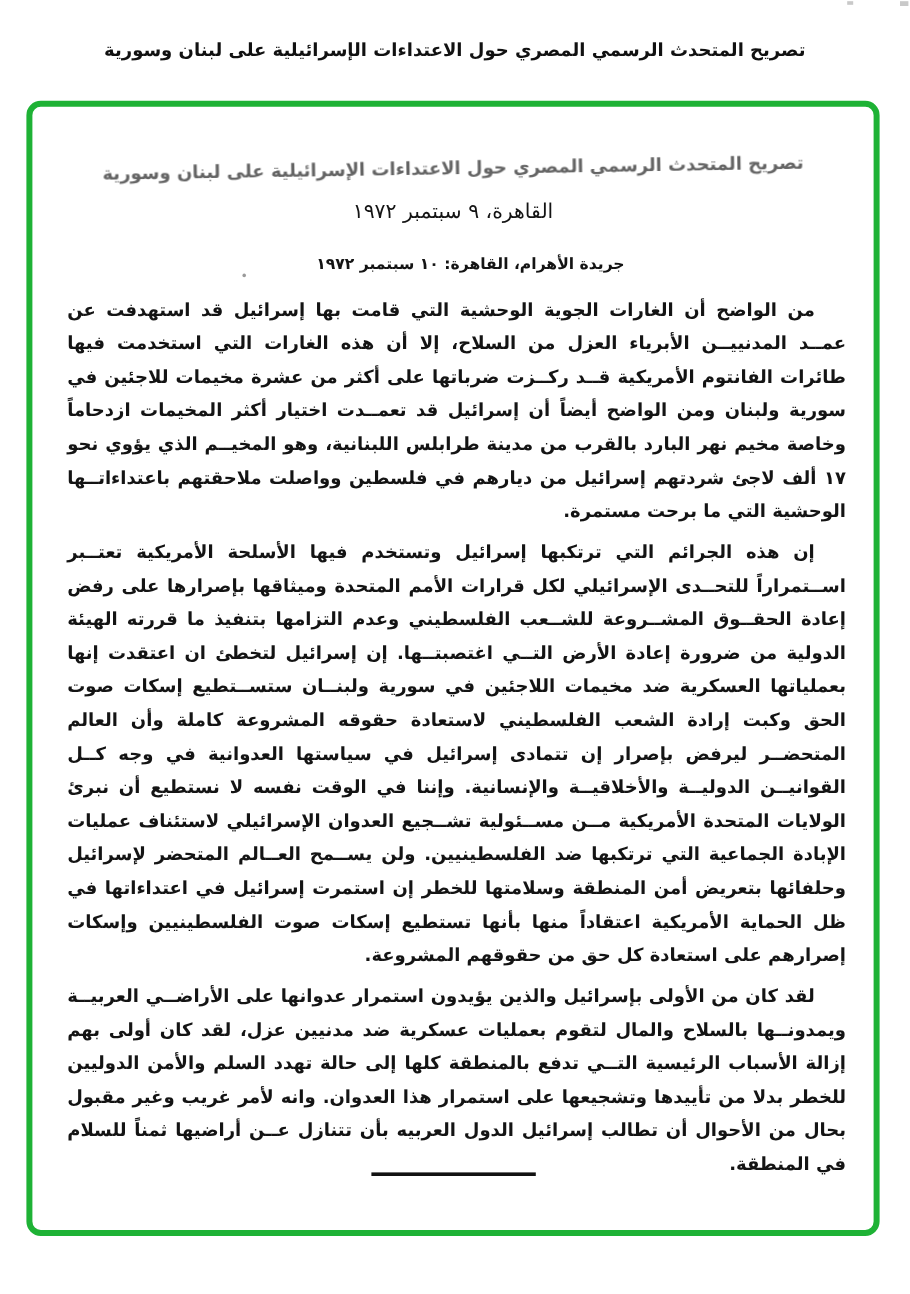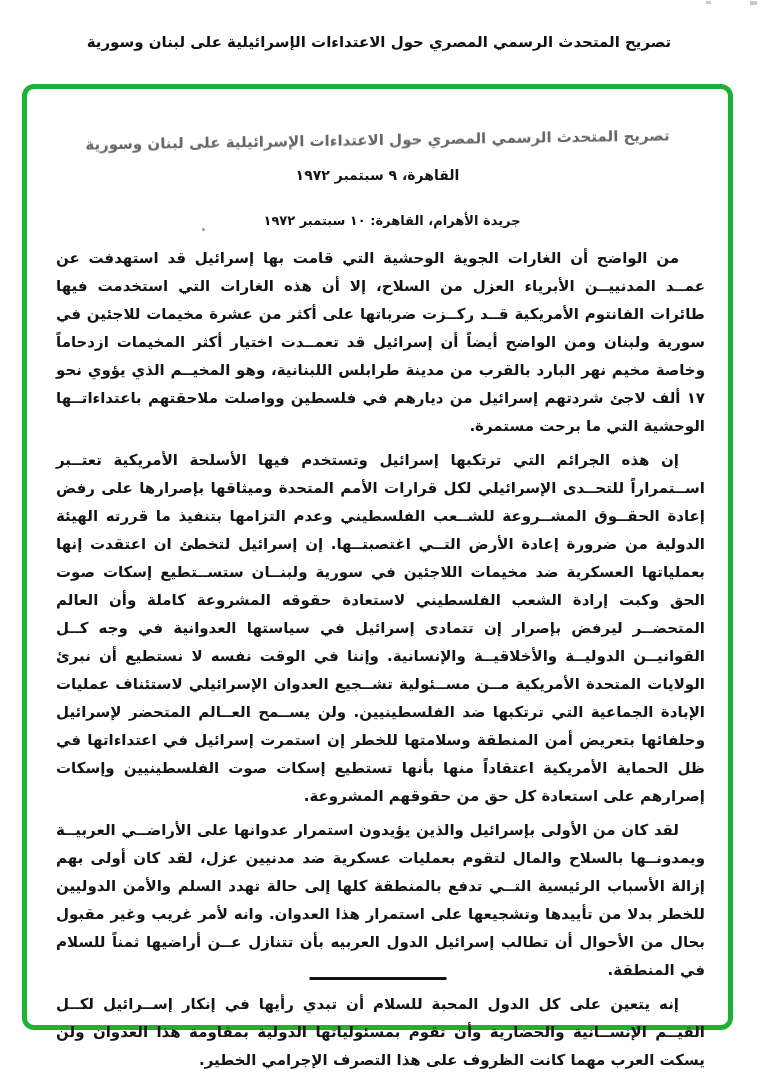--- a/index.html
+++ b/index.html
@@ -28,21 +28,21 @@
     position:absolute;top:42px;left:10px;right:10px;
     direction:rtl;text-align:center;
     font-size:15px;font-weight:700;color:#4A4A4A;
     transform:rotate(-0.9deg);
     filter:blur(0.3px);
     opacity:0.85;
   }
   .dateline{
     position:absolute;top:78px;left:0;right:0;
     direction:rtl;text-align:center;
-    font-size:14px;font-weight:700;color:#141414;
+    font-size:17px;font-weight:400;color:#141414;
   }
   .source-line{
     position:absolute;top:124px;left:0;right:0;
     direction:rtl;text-align:center;
     font-size:13px;font-weight:700;color:#141414;padding-left:29px;
   }
   .doc-body{
     position:absolute;top:155px;left:29px;right:23px;
     direction:rtl;
     text-align:justify;
@@ -78,21 +78,20 @@
     <div class="doc-title">تصريح المتحدث الرسمي المصري حول الاعتداءات الإسرائيلية على لبنان وسورية</div>
 
     <div class="dateline">القاهرة، ٩ سبتمبر ١٩٧٢</div>
 
     <div class="source-line">جريدة الأهرام، القاهرة: ١٠ سبتمبر ١٩٧٢</div>
 
     <div class="doc-body">
       <p>من الواضح أن الغارات الجوية الوحشية التي قامت بها إسرائيل قد استهدفت عن عمــد المدنييــن الأبرياء العزل من السلاح، إلا أن هذه الغارات التي استخدمت فيها طائرات الفانتوم الأمريكية قــد ركــزت ضرباتها على أكثر من عشرة مخيمات للاجئين في سورية ولبنان ومن الواضح أيضاً أن إسرائيل قد تعمــدت اختيار أكثر المخيمات ازدحاماً وخاصة مخيم نهر البارد بالقرب من مدينة طرابلس اللبنانية، وهو المخيــم الذي يؤوي نحو ١٧ ألف لاجئ شردتهم إسرائيل من ديارهم في فلسطين وواصلت ملاحقتهم باعتداءاتــها الوحشية التي ما برحت مستمرة.</p>
       <p>إن هذه الجرائم التي ترتكبها إسرائيل وتستخدم فيها الأسلحة الأمريكية تعتــبر اســتمراراً للتحــدى الإسرائيلي لكل قرارات الأمم المتحدة وميثاقها بإصرارها على رفض إعادة الحقــوق المشــروعة للشــعب الفلسطيني وعدم التزامها بتنفيذ ما قررته الهيئة الدولية من ضرورة إعادة الأرض التــي اغتصبتــها. إن إسرائيل لتخطئ ان اعتقدت إنها بعملياتها العسكرية ضد مخيمات اللاجئين في سورية ولبنــان ستســتطيع إسكات صوت الحق وكبت إرادة الشعب الفلسطيني لاستعادة حقوقه المشروعة كاملة وأن العالم المتحضــر ليرفض بإصرار إن تتمادى إسرائيل في سياستها العدوانية في وجه كــل القوانيــن الدوليــة والأخلاقيــة والإنسانية. وإننا في الوقت نفسه لا نستطيع أن نبرئ الولايات المتحدة الأمريكية مــن مســئولية تشــجيع العدوان الإسرائيلي لاستئناف عمليات الإبادة الجماعية التي ترتكبها ضد الفلسطينيين. ولن يســمح العــالم المتحضر لإسرائيل وحلفائها بتعريض أمن المنطقة وسلامتها للخطر إن استمرت إسرائيل في اعتداءاتها في ظل الحماية الأمريكية اعتقاداً منها بأنها تستطيع إسكات صوت الفلسطينيين وإسكات إصرارهم على استعادة كل حق من حقوقهم المشروعة.</p>
       <p>لقد كان من الأولى بإسرائيل والذين يؤيدون استمرار عدوانها على الأراضــي العربيــة ويمدونــها بالسلاح والمال لتقوم بعمليات عسكرية ضد مدنيين عزل، لقد كان أولى بهم إزالة الأسباب الرئيسية التــي تدفع بالمنطقة كلها إلى حالة تهدد السلم والأمن الدوليين للخطر بدلا من تأييدها وتشجيعها على استمرار هذا العدوان. وانه لأمر غريب وغير مقبول بحال من الأحوال أن تطالب إسرائيل الدول العربيه بأن تتنازل عــن أراضيها ثمناً للسلام في المنطقة.</p>
-      <p>إنه يتعين على كل الدول المحبة للسلام أن تبدي رأيها في إنكار إســرائيل لكــل القيــم الإنســانية والحضارية وأن تقوم بمسئولياتها الدولية بمقاومة هذا العدوان ولن يسكت العرب مهما كانت الظروف على هذا التصرف الإجرامي الخطير.</p>
     </div>
 
     <div class="end-divider"></div>
 
   </div>
 
   <div class="speck speck-dot"></div>
 
 </div>
 

